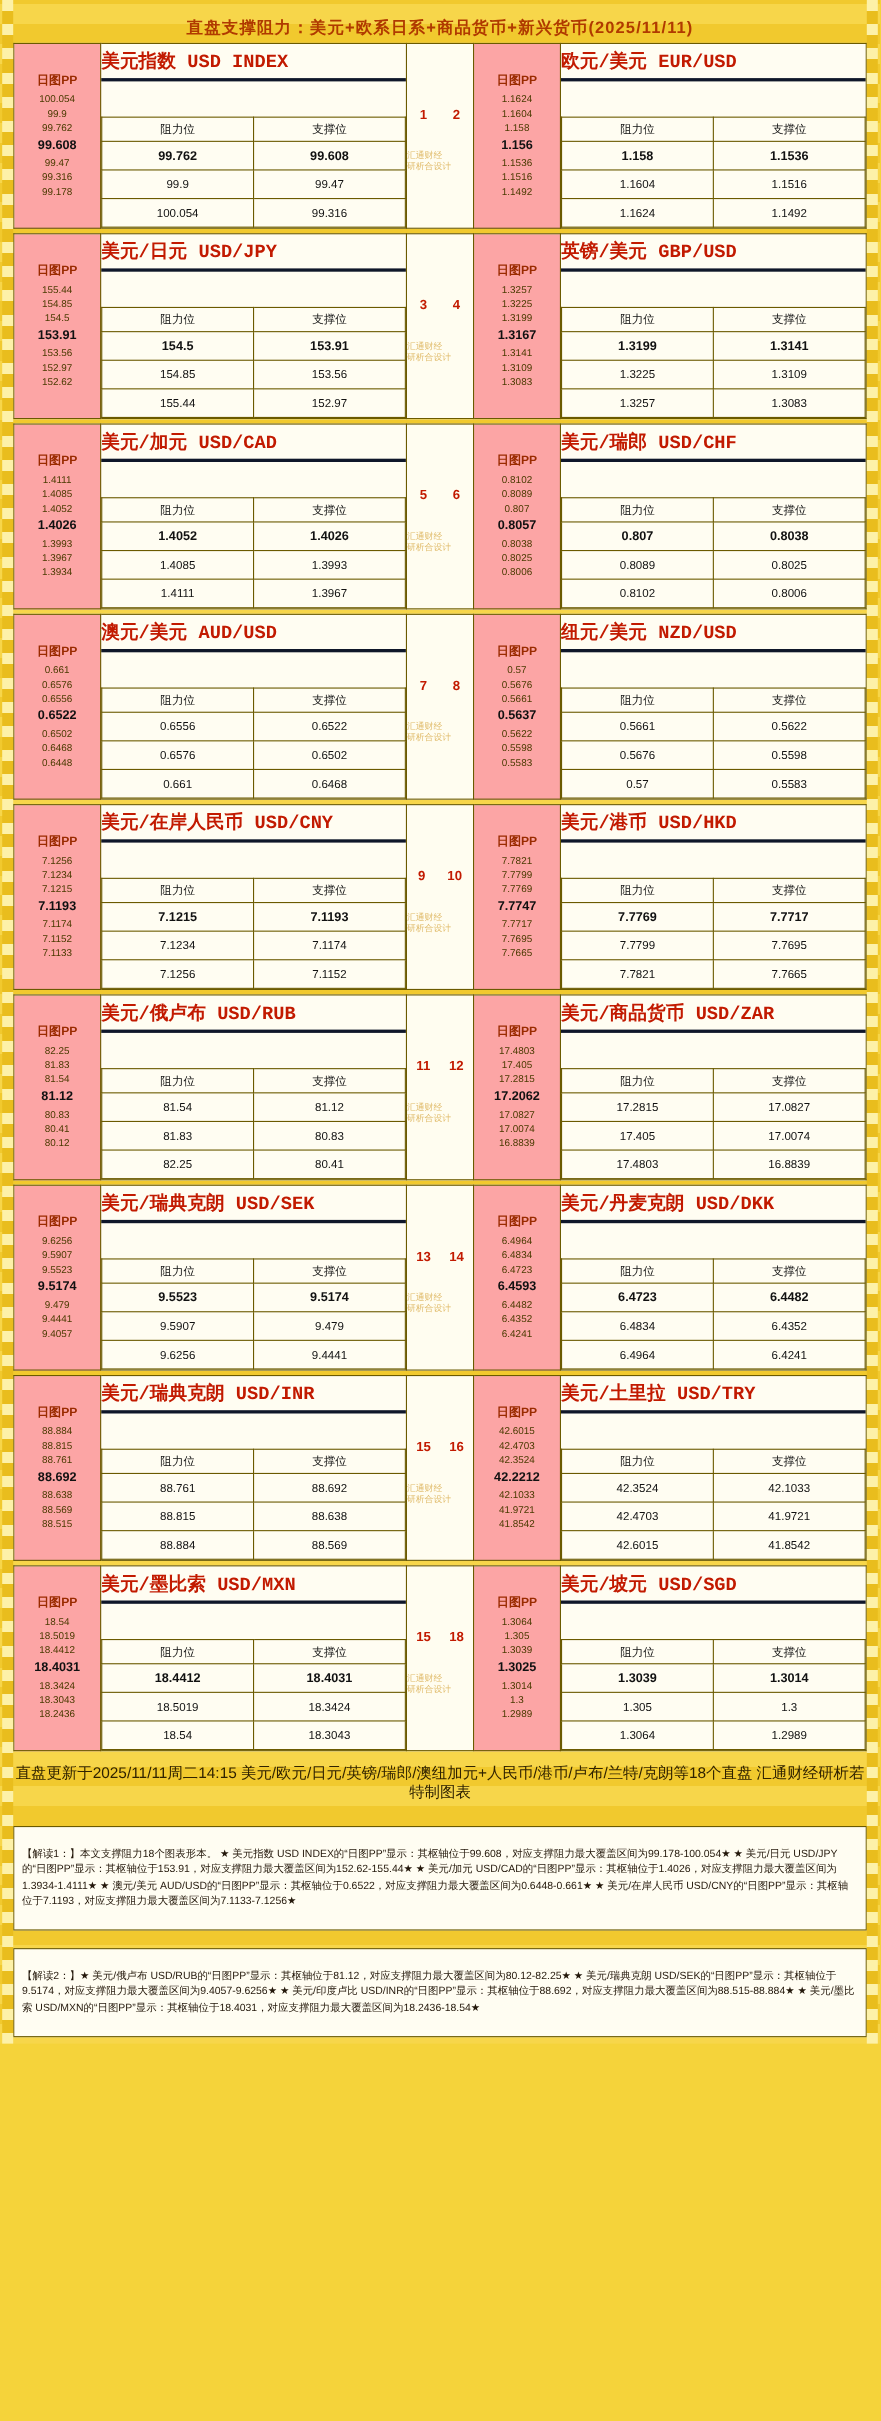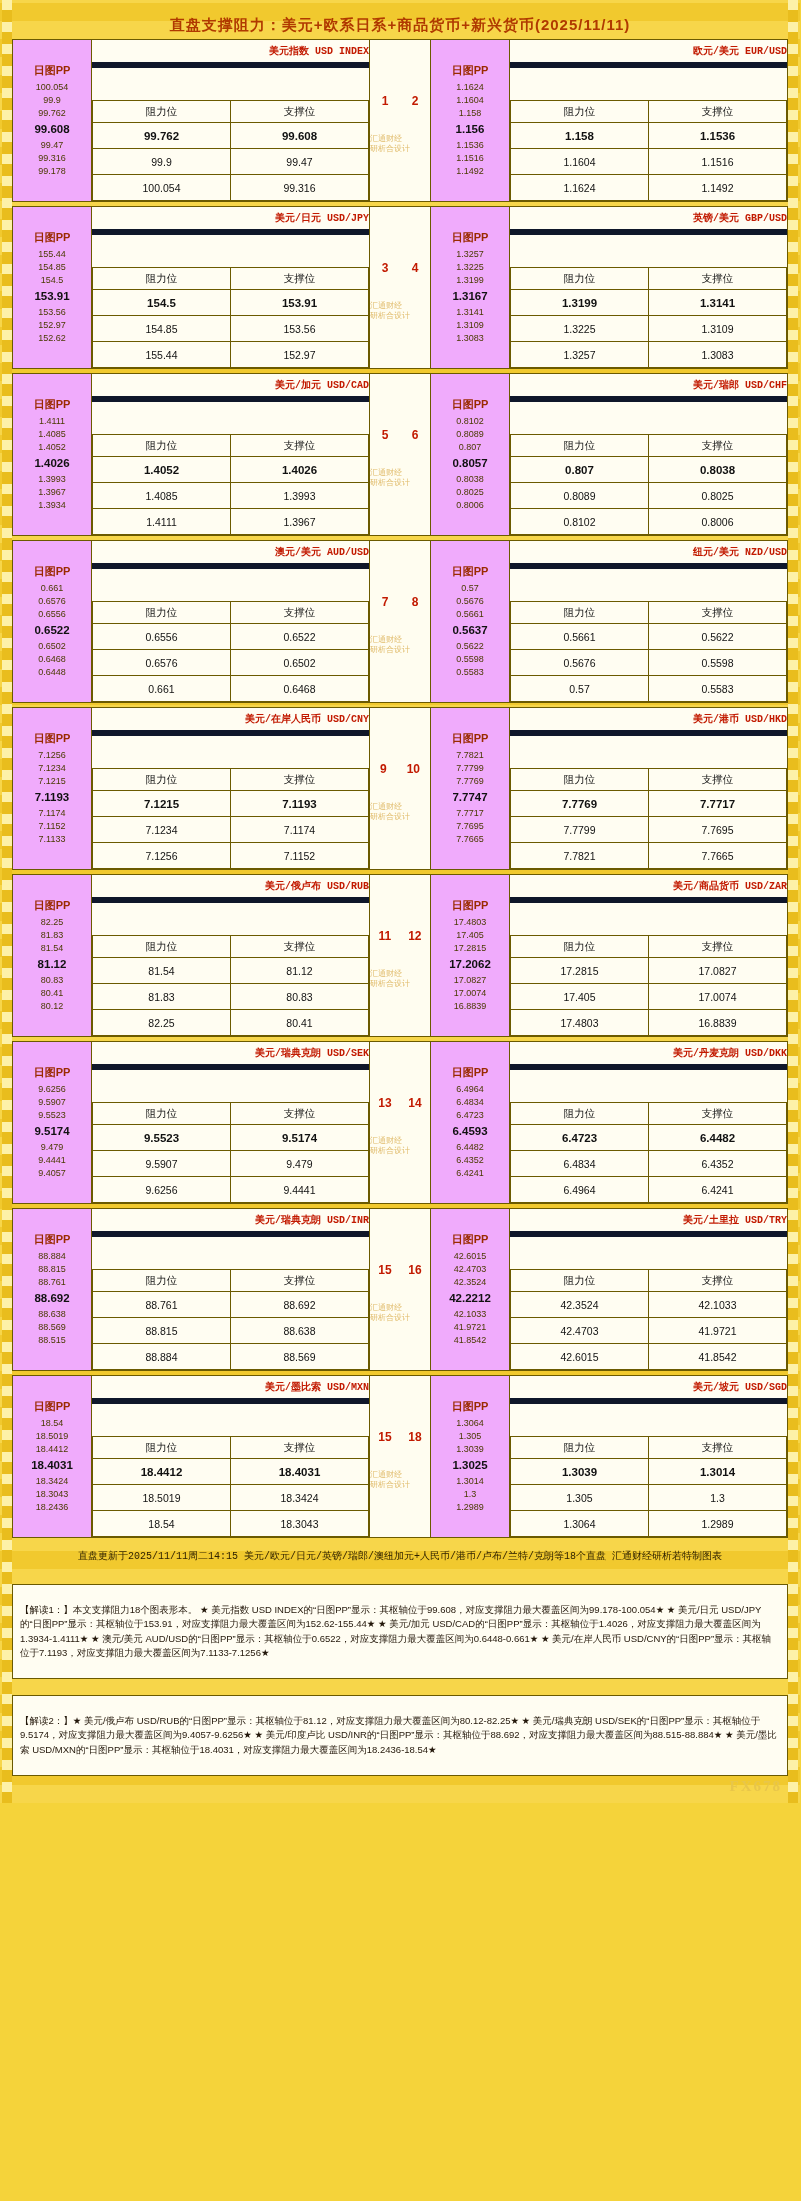--- a/index.html
+++ b/index.html
@@ -45,21 +45,21 @@
     table-layout:fixed;
     margin-bottom:4px;
   }
   table.block td{
     border:1px solid #6b5a00;
     padding:0;
     vertical-align:middle;
   }
   .axiscell{
     width:78px;
-    background:#f0abfc;
+    background:#fca5a5;
     text-align:center;
     font-size:9px;
     line-height:1.45;
     padding:2px 0;
     color:#4a3a00;
   }
   .axiscell .hdr{
     font-weight:bold;
     color:#9a2b00;
     font-size:11px;
@@ -68,26 +68,26 @@
   .axiscell .big{
     font-weight:bold;
     font-size:11.5px;
     color:#111;
     padding:1px 0;
   }
   .pairbox{
     background:#fffdf2;
   }
   .pairname{
-    text-align:right;
-    font-size:10px;
+    text-align:left;
+    font-size:17px;
     font-weight:bold;
     color:#c21a00;
     padding:4px 0 4px 0;
-    border-bottom:6px solid #0f172a;
+    border-bottom:3px solid #0f172a;
     font-family:"Liberation Mono","DejaVu Sans Mono",monospace;
   }
   table.inner{
     width:100%;
     border-collapse:collapse;
     table-layout:fixed;
     margin-top:32px;
   }
   table.inner td{
     border:1px solid #6b5a00;
@@ -131,24 +131,23 @@
     background:#fffdf2;
     border:1px solid #6b5a00;
     font-size:9.5px;
     line-height:1.5;
     padding:18px 7px;
     color:#23170a;
     margin-top:16px;
   }
   .footline{
     text-align:center;
-    font-size:10px;
+    font-size:14px;
     padding:7px 0 5px 0;
     color:#2f2200;
-    font-family:Liberation Mono, monospace;
   }
   .fx{
     text-align:right;
     font-size:15px;
     color:#e8c64a;
     font-weight:bold;
     letter-spacing:2px;
     padding:2px 6px 2px 0;
     font-family:"Liberation Serif","DejaVu Serif",serif;
   }
@@ -874,14 +873,13 @@
           </tr>
         </tbody>
       </table>
     </div>
 
   <div class="footline">直盘更新于2025/11/11周二14:15 美元/欧元/日元/英镑/瑞郎/澳纽加元+人民币/港币/卢布/兰特/克朗等18个直盘 汇通财经研析若特制图表</div>
 
   <div class="footnote">【解读1：】本文支撑阻力18个图表形本。 ★ 美元指数 USD INDEX的“日图PP”显示：其枢轴位于99.608，对应支撑阻力最大覆盖区间为99.178-100.054★ ★ 美元/日元 USD/JPY的“日图PP”显示：其枢轴位于153.91，对应支撑阻力最大覆盖区间为152.62-155.44★ ★ 美元/加元 USD/CAD的“日图PP”显示：其枢轴位于1.4026，对应支撑阻力最大覆盖区间为1.3934-1.4111★ ★ 澳元/美元 AUD/USD的“日图PP”显示：其枢轴位于0.6522，对应支撑阻力最大覆盖区间为0.6448-0.661★ ★ 美元/在岸人民币 USD/CNY的“日图PP”显示：其枢轴位于7.1193，对应支撑阻力最大覆盖区间为7.1133-7.1256★</div>
   <div class="footnote">【解读2：】★ 美元/俄卢布 USD/RUB的“日图PP”显示：其枢轴位于81.12，对应支撑阻力最大覆盖区间为80.12-82.25★ ★ 美元/瑞典克朗 USD/SEK的“日图PP”显示：其枢轴位于9.5174，对应支撑阻力最大覆盖区间为9.4057-9.6256★ ★ 美元/印度卢比 USD/INR的“日图PP”显示：其枢轴位于88.692，对应支撑阻力最大覆盖区间为88.515-88.884★ ★ 美元/墨比索 USD/MXN的“日图PP”显示：其枢轴位于18.4031，对应支撑阻力最大覆盖区间为18.2436-18.54★</div>
 
-  <div class="fx">FX678</div>
 </div>
 
 </body></html>

